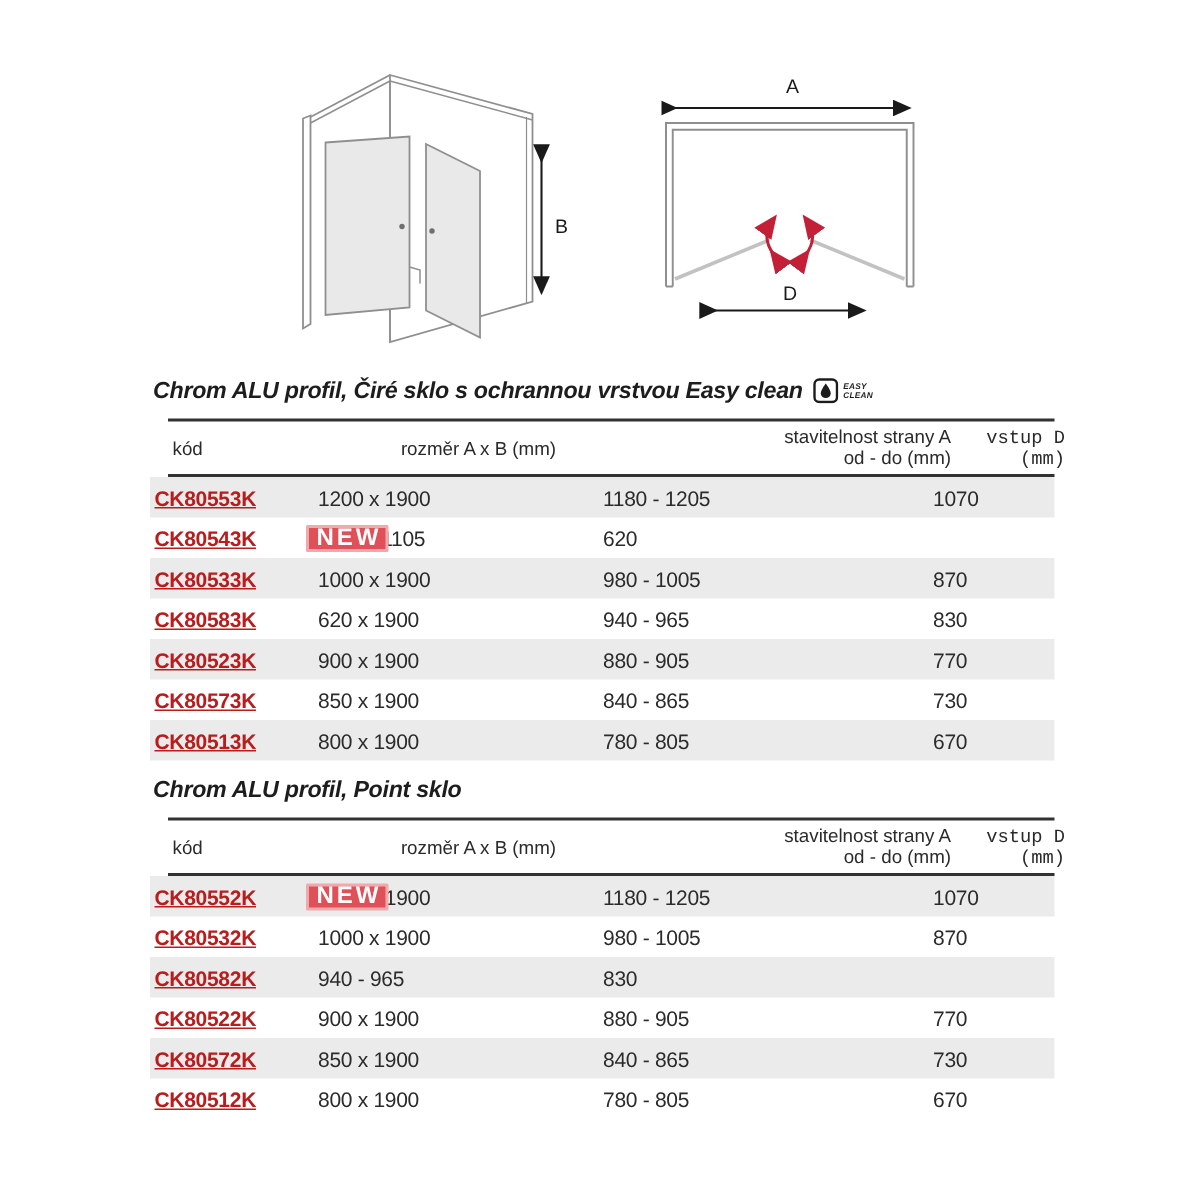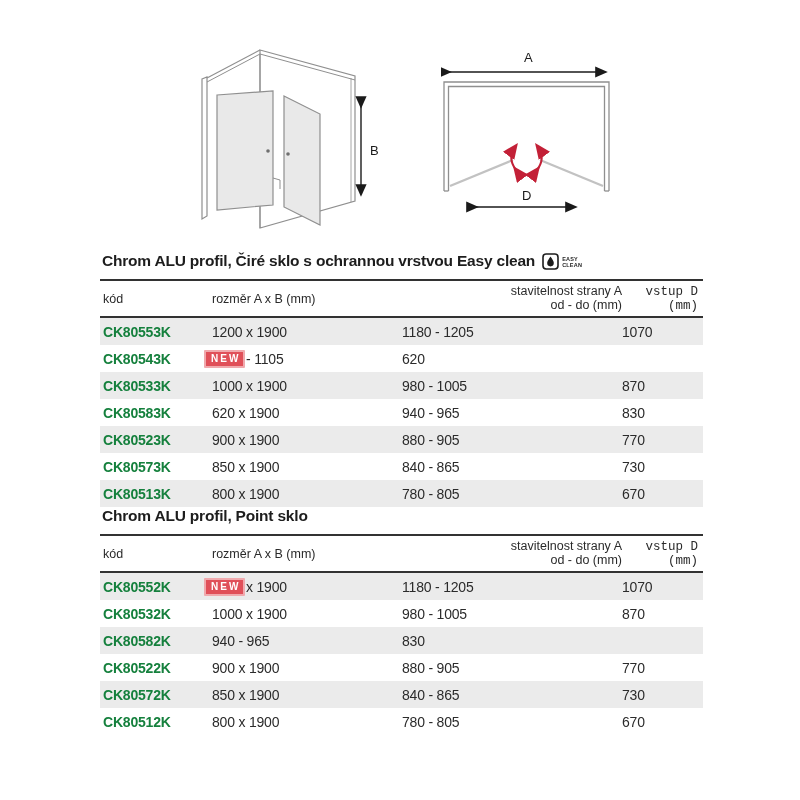--- a/index.html
+++ b/index.html
@@ -8,51 +8,51 @@
     font-family:"Liberation Sans", sans-serif; color:#2b2b2b; overflow:hidden;
   }
   
   .diagram { position:absolute; }
   .diag-left  { left:197px; top:33px;  width:200px; height:205px; }
   .diag-right { left:441px; top:50px;  width:202px; height:168px; }
   .dim-label { font-family:"Liberation Sans", sans-serif; font-size:13px; fill:#1a1a1a; }
   
   .section { position:absolute; left:100px; width:603px; }
   .section-1 { top:252px; }
-  .section-2 { top:507px; }
+  .section-2 { top:518px; }
   .section-title {
     font-size:15.5px; font-weight:700; color:#1d1d1d; letter-spacing:-0.2px;
-    margin:0 0 9px 2px; display:flex; align-items:flex-end; gap:7px;
+    margin:0 0 9px 2px; display:flex; align-items:flex-start; gap:7px;font-style:italic;
   }
   .easyclean { display:inline-flex; align-items:center; gap:3px; }
   .easyclean .ec-text { font-size:5.5px; font-weight:700; color:#1d1d1d; line-height:6px; letter-spacing:0.2px; }
   .thead {
     display:grid; grid-template-columns:112px 190px 220px 81px; align-items:center;
     border-top:2px solid #323232; border-bottom:2px solid #323232;
-    min-height:33px; padding:1px 0;
+    min-height:33px; padding:1px 0;margin-left:12px;
   }
   .th { font-size:12.5px; font-weight:400; color:#2a2a2a; }
   .th.c1 { text-align:left; padding-left:3px; }
-  .th.c2 { }
+  .th.c2 { text-align:center; }
   .th.c3 { text-align:right; line-height:13.5px; }
   .th.c3 span { display:block; }
   .th.c4 { text-align:right; padding-right:5px;font-family:Liberation Mono, monospace; }
   .tr {
     display:grid; grid-template-columns:112px 190px 220px 81px; align-items:center;
     height:27px;
   }
   .tr.odd { background:#ebebeb; }
   .td { font-size:14px; letter-spacing:-0.2px; color:#2b2b2b; }
   .td.c1 { text-align:left; padding-left:3px; position:relative; }
   .td.c2, .td.c3, .td.c4 { text-align:left; }
-  .code { font-weight:700; color:#15803d; }
+  .code { font-weight:700; color:#b91c1c;text-decoration:underline; }
   .new-badge {
     position:absolute; left:104px; top:50%; transform:translateY(-50%);
     background:#e05059; border:2px solid #f0a9ad; color:#fff;
-    font-size:10px; font-weight:700; letter-spacing:2px;
+    font-size:16px; font-weight:700; letter-spacing:2px;
     padding:1px 3px 1px 5px; line-height:12px; border-radius:1px;
   }
 </style>
 </head>
 <body>
 
 <div class="page">
 
   <div class="diagram diag-left">
     <svg width="200" height="205" viewBox="0 0 200 205">

